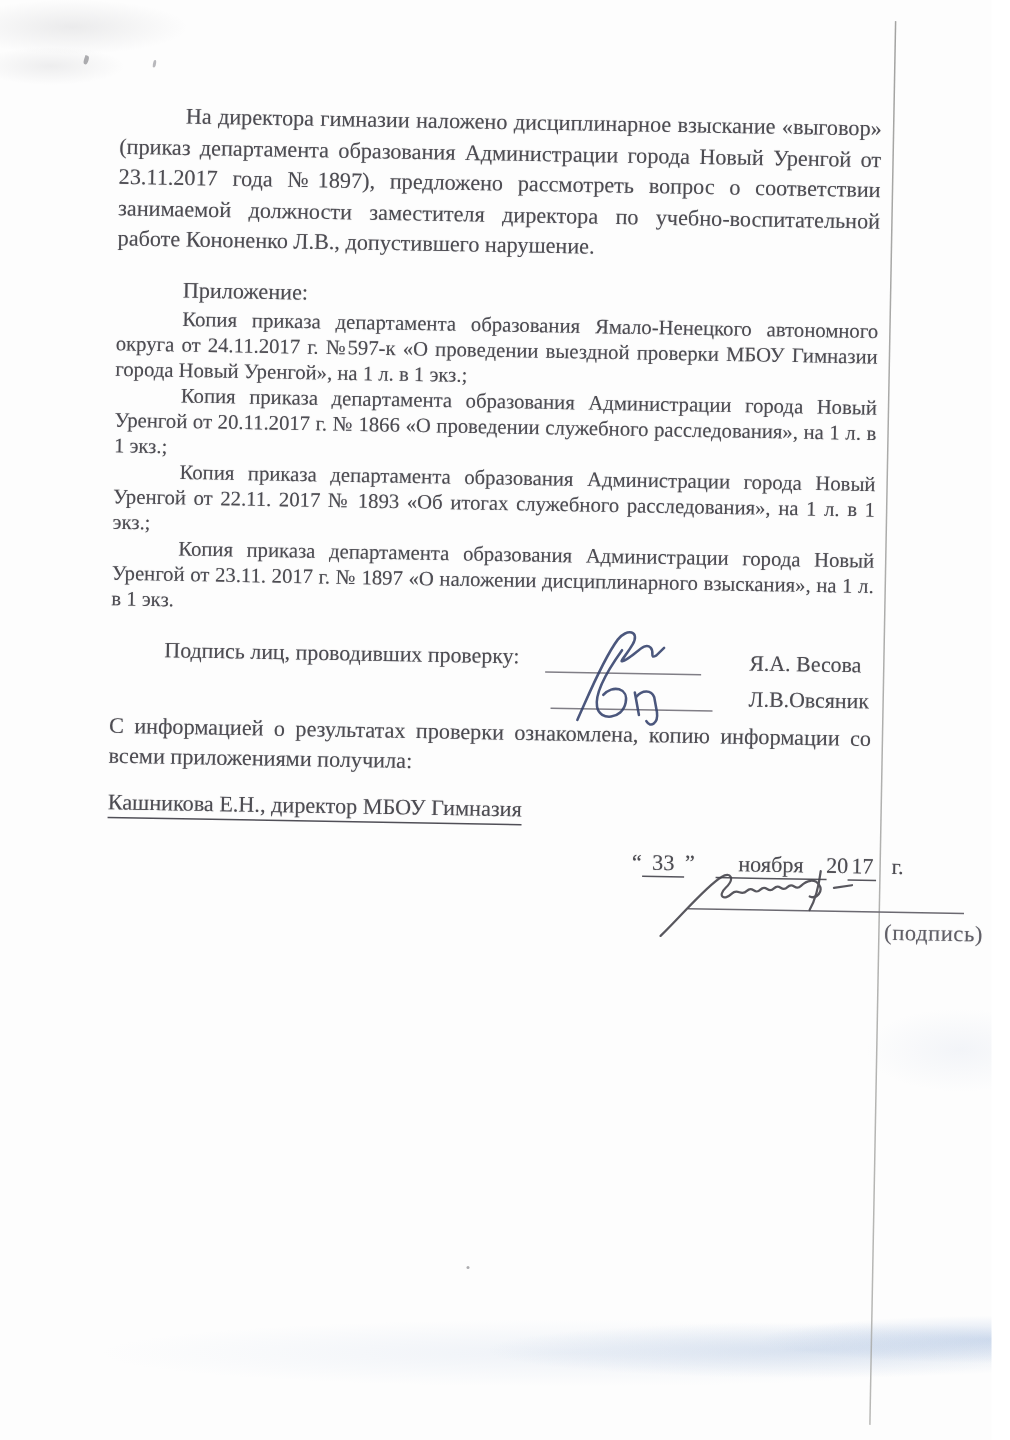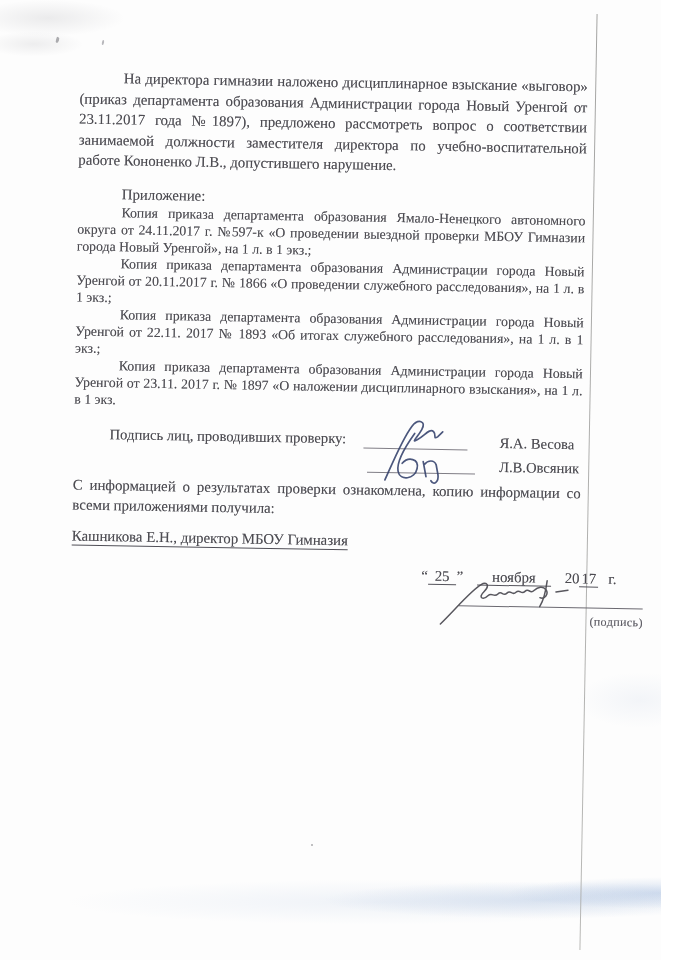--- a/index.html
+++ b/index.html
@@ -57,24 +57,24 @@
   .ack-para { font-size:14.8px; line-height:19.5px; text-align:justify; margin:4px 0 0 0; }
   .ack-by { font-size:14.8px; margin:13px 0 0 0; }
   .ack-by span { border-bottom:1px solid #504f57; padding-bottom:1px; }
 
   .date-sig-block { position:relative; margin-top:17px; height:90px; font-size:14.8px; }
   .date-line { position:absolute; left:350px; top:0; white-space:nowrap; }
   .date-line .u { border-bottom:1px solid #55545c; }
   .d-day   { padding:0 7px; }
   .d-month { padding:0 15px; margin-left:14px; }
   .d-year  { padding:0 2px; }
-  .d-pre   { margin-left:14px; }
+  .d-pre   { }
   .d-era   { margin-left:10px; }
   .bottom-line { position:absolute; left:388px; top:37px; width:184px; border-bottom:1px solid #6b6971; }
-  .podpis { position:absolute; left:519px; top:44px; font-size:12px; letter-spacing:0.4px; color:#605f67; }
+  .podpis { position:absolute; left:519px; top:44px; font-size:15px; letter-spacing:0.4px; color:#605f67; }
   .signature-bottom { position:absolute; left:366px; top:4px; pointer-events:none; }
 </style>
 </head>
 <body>
 
 <div class="page">
 
   <div class="crease"></div>
   <div class="mark-a"></div>
   <div class="mark-b"></div>
@@ -108,21 +108,21 @@
           <path d="M 50 47 L 53 62 M 51 50 C 55 45 61 45 63 50 L 65 60 C 66 67 61 71 58 66"></path>
         </g>
       </svg>
     </div>
 
     <p class="ack-para">С информацией о результатах проверки ознакомлена, копию информации со всеми приложениями получила:</p>
 
     <p class="ack-by"><span>Кашникова Е.Н., директор МБОУ Гимназия</span></p>
 
     <div class="date-sig-block">
-      <div class="date-line"><span>“</span><span class="u d-day">25</span><span>”</span><span class="u d-month">ноября</span><span class="d-pre">20</span><span class="u d-year">17</span><span class="d-era">г.</span></div>
+      <div class="date-line"><span>“</span><span class="u d-day">33</span><span>”</span><span class="u d-month">ноября</span><span class="d-pre">20</span><span class="u d-year">17</span><span class="d-era">г.</span></div>
 
       <div class="bottom-line"></div>
 
       <svg class="signature-bottom" width="164" height="56" viewBox="0 0 164 56" fill="none">
         <g stroke="#46454d" stroke-width="1.5" stroke-linecap="round" fill="none" opacity="0.9">
           <path d="M 4 52 C 18 38 34 18 44 12 C 50 8 53 13 47 19 C 41 25 46 28 51 23 C 55 19 57 25 61 21 C 65 17 66 24 70 20 C 74 16 75 23 79 19 C 83 15 84 22 88 18 C 92 14 93 21 97 17 C 101 13 106 12 109 16 C 112 20 108 26 103 24"></path>
           <path d="M 110 7 C 109 16 107 26 103 33"></path>
           <path d="M 119 18 L 131 16"></path>
         </g>
       </svg>

